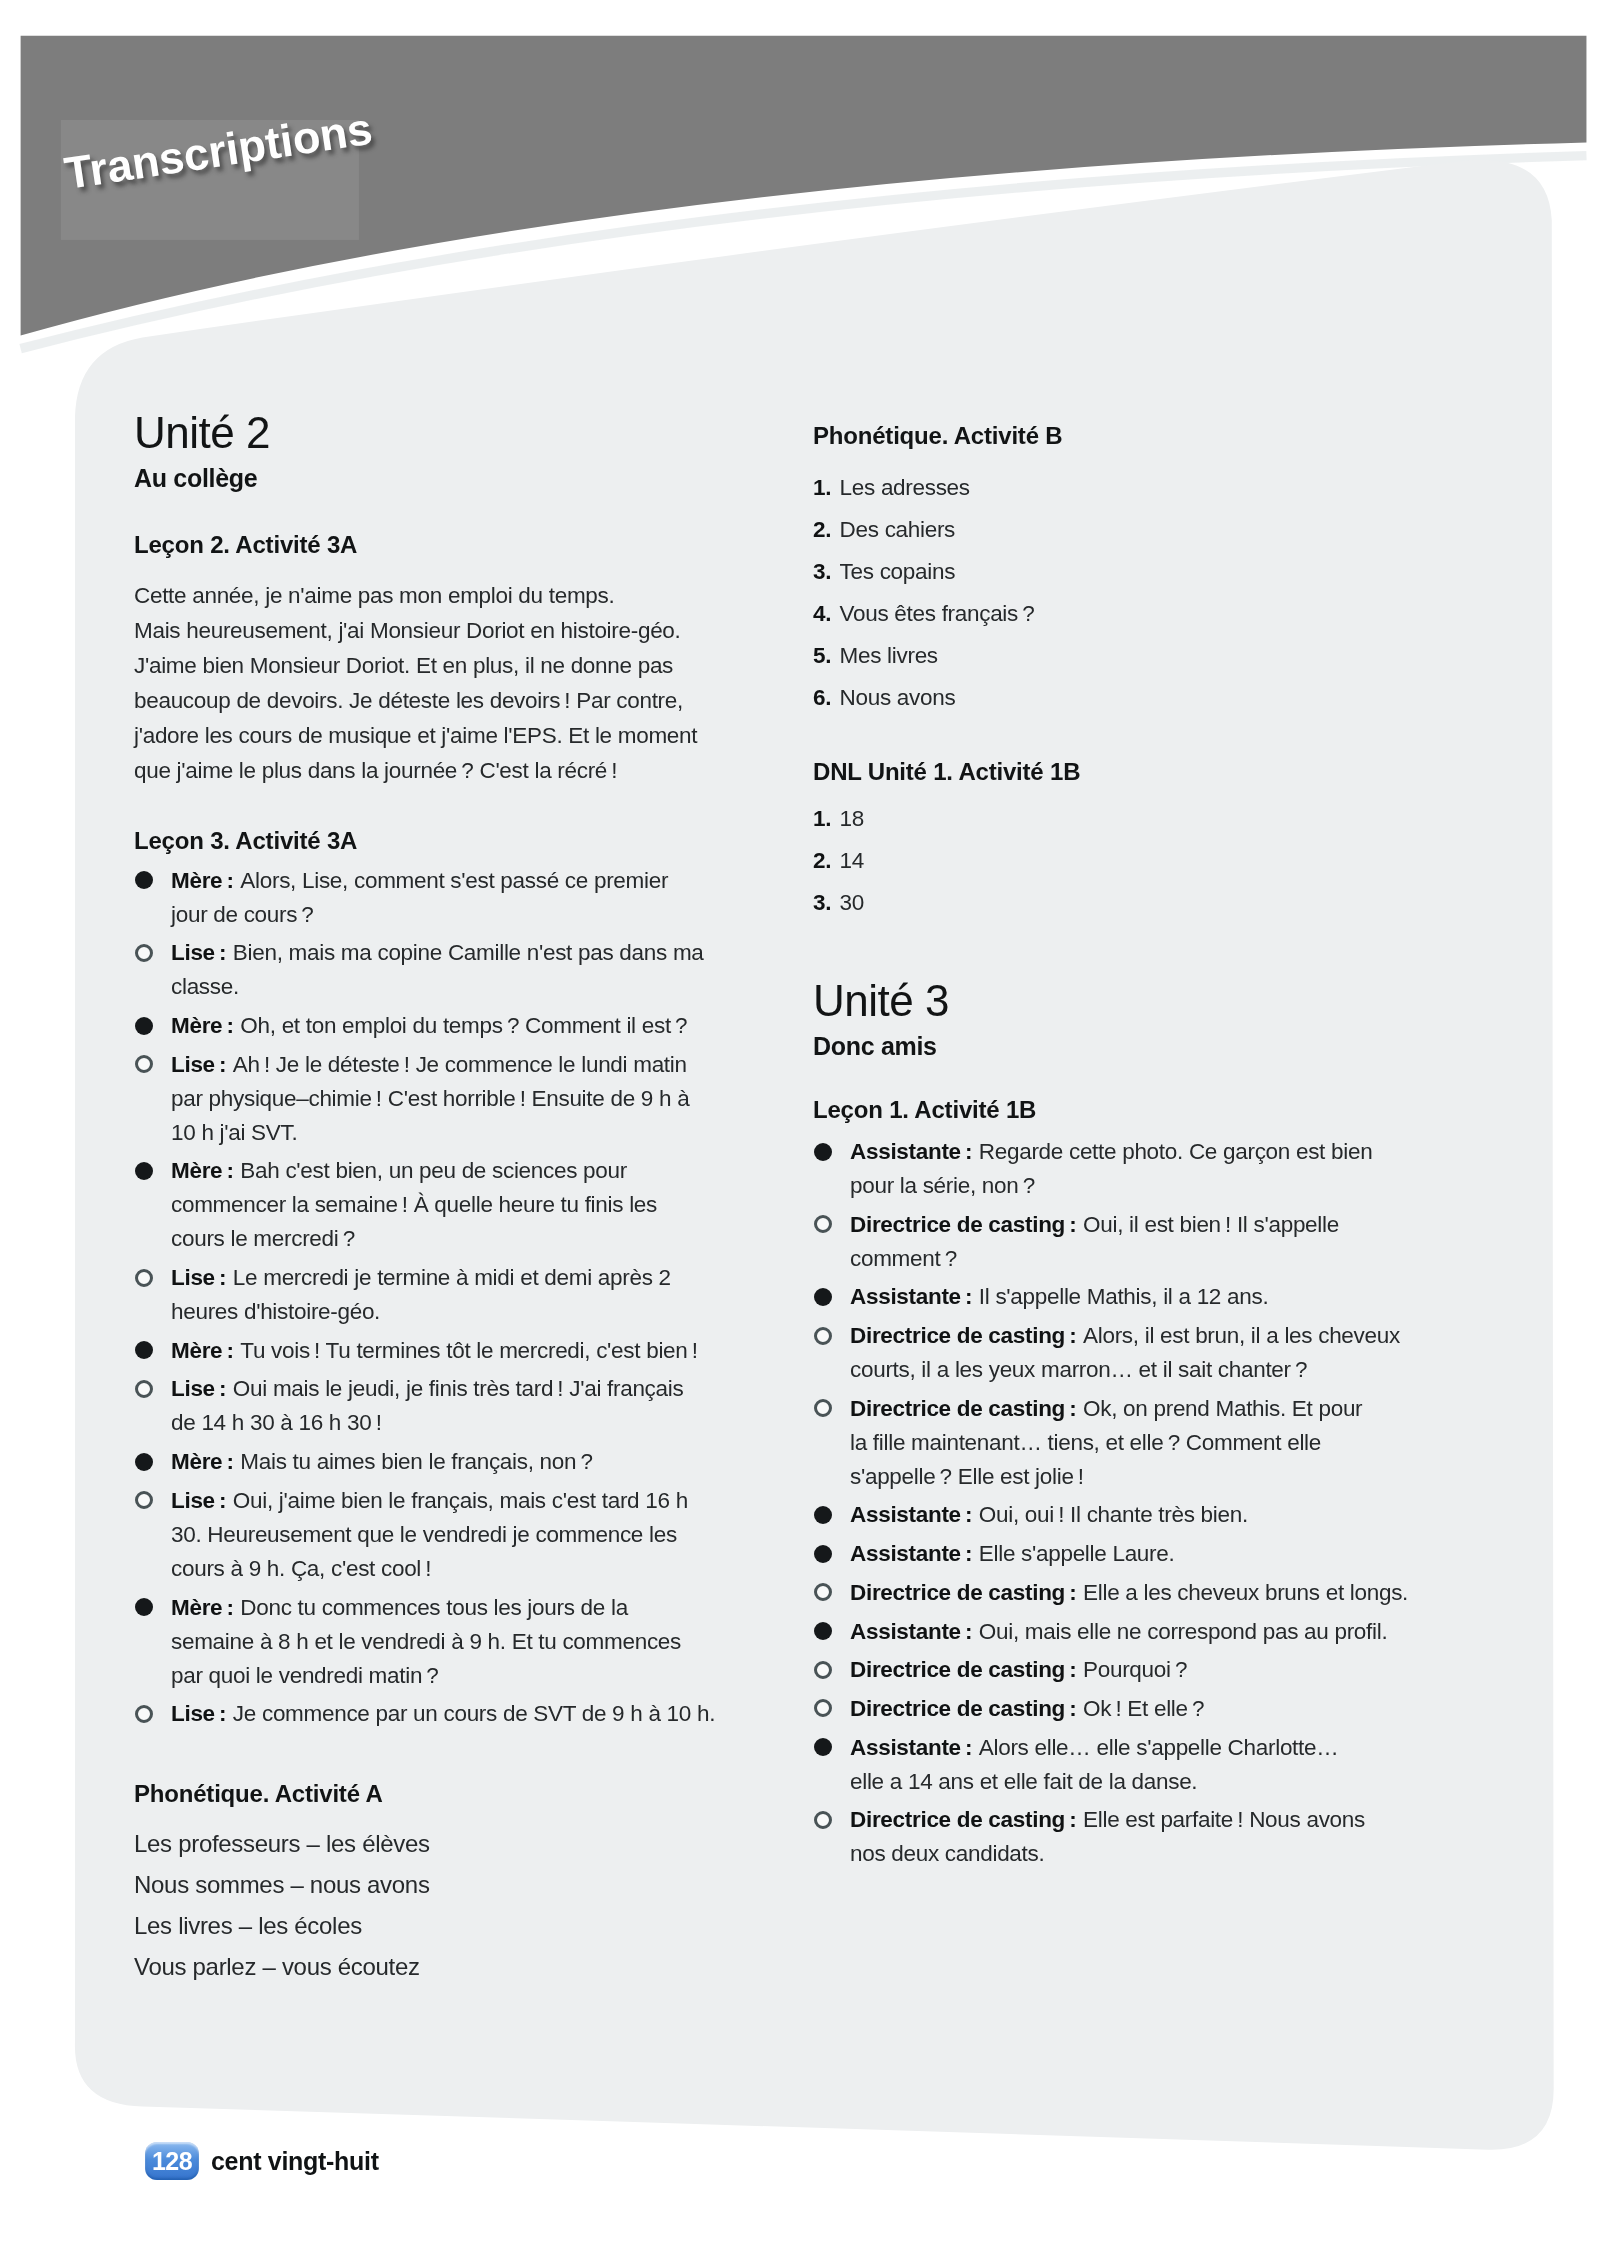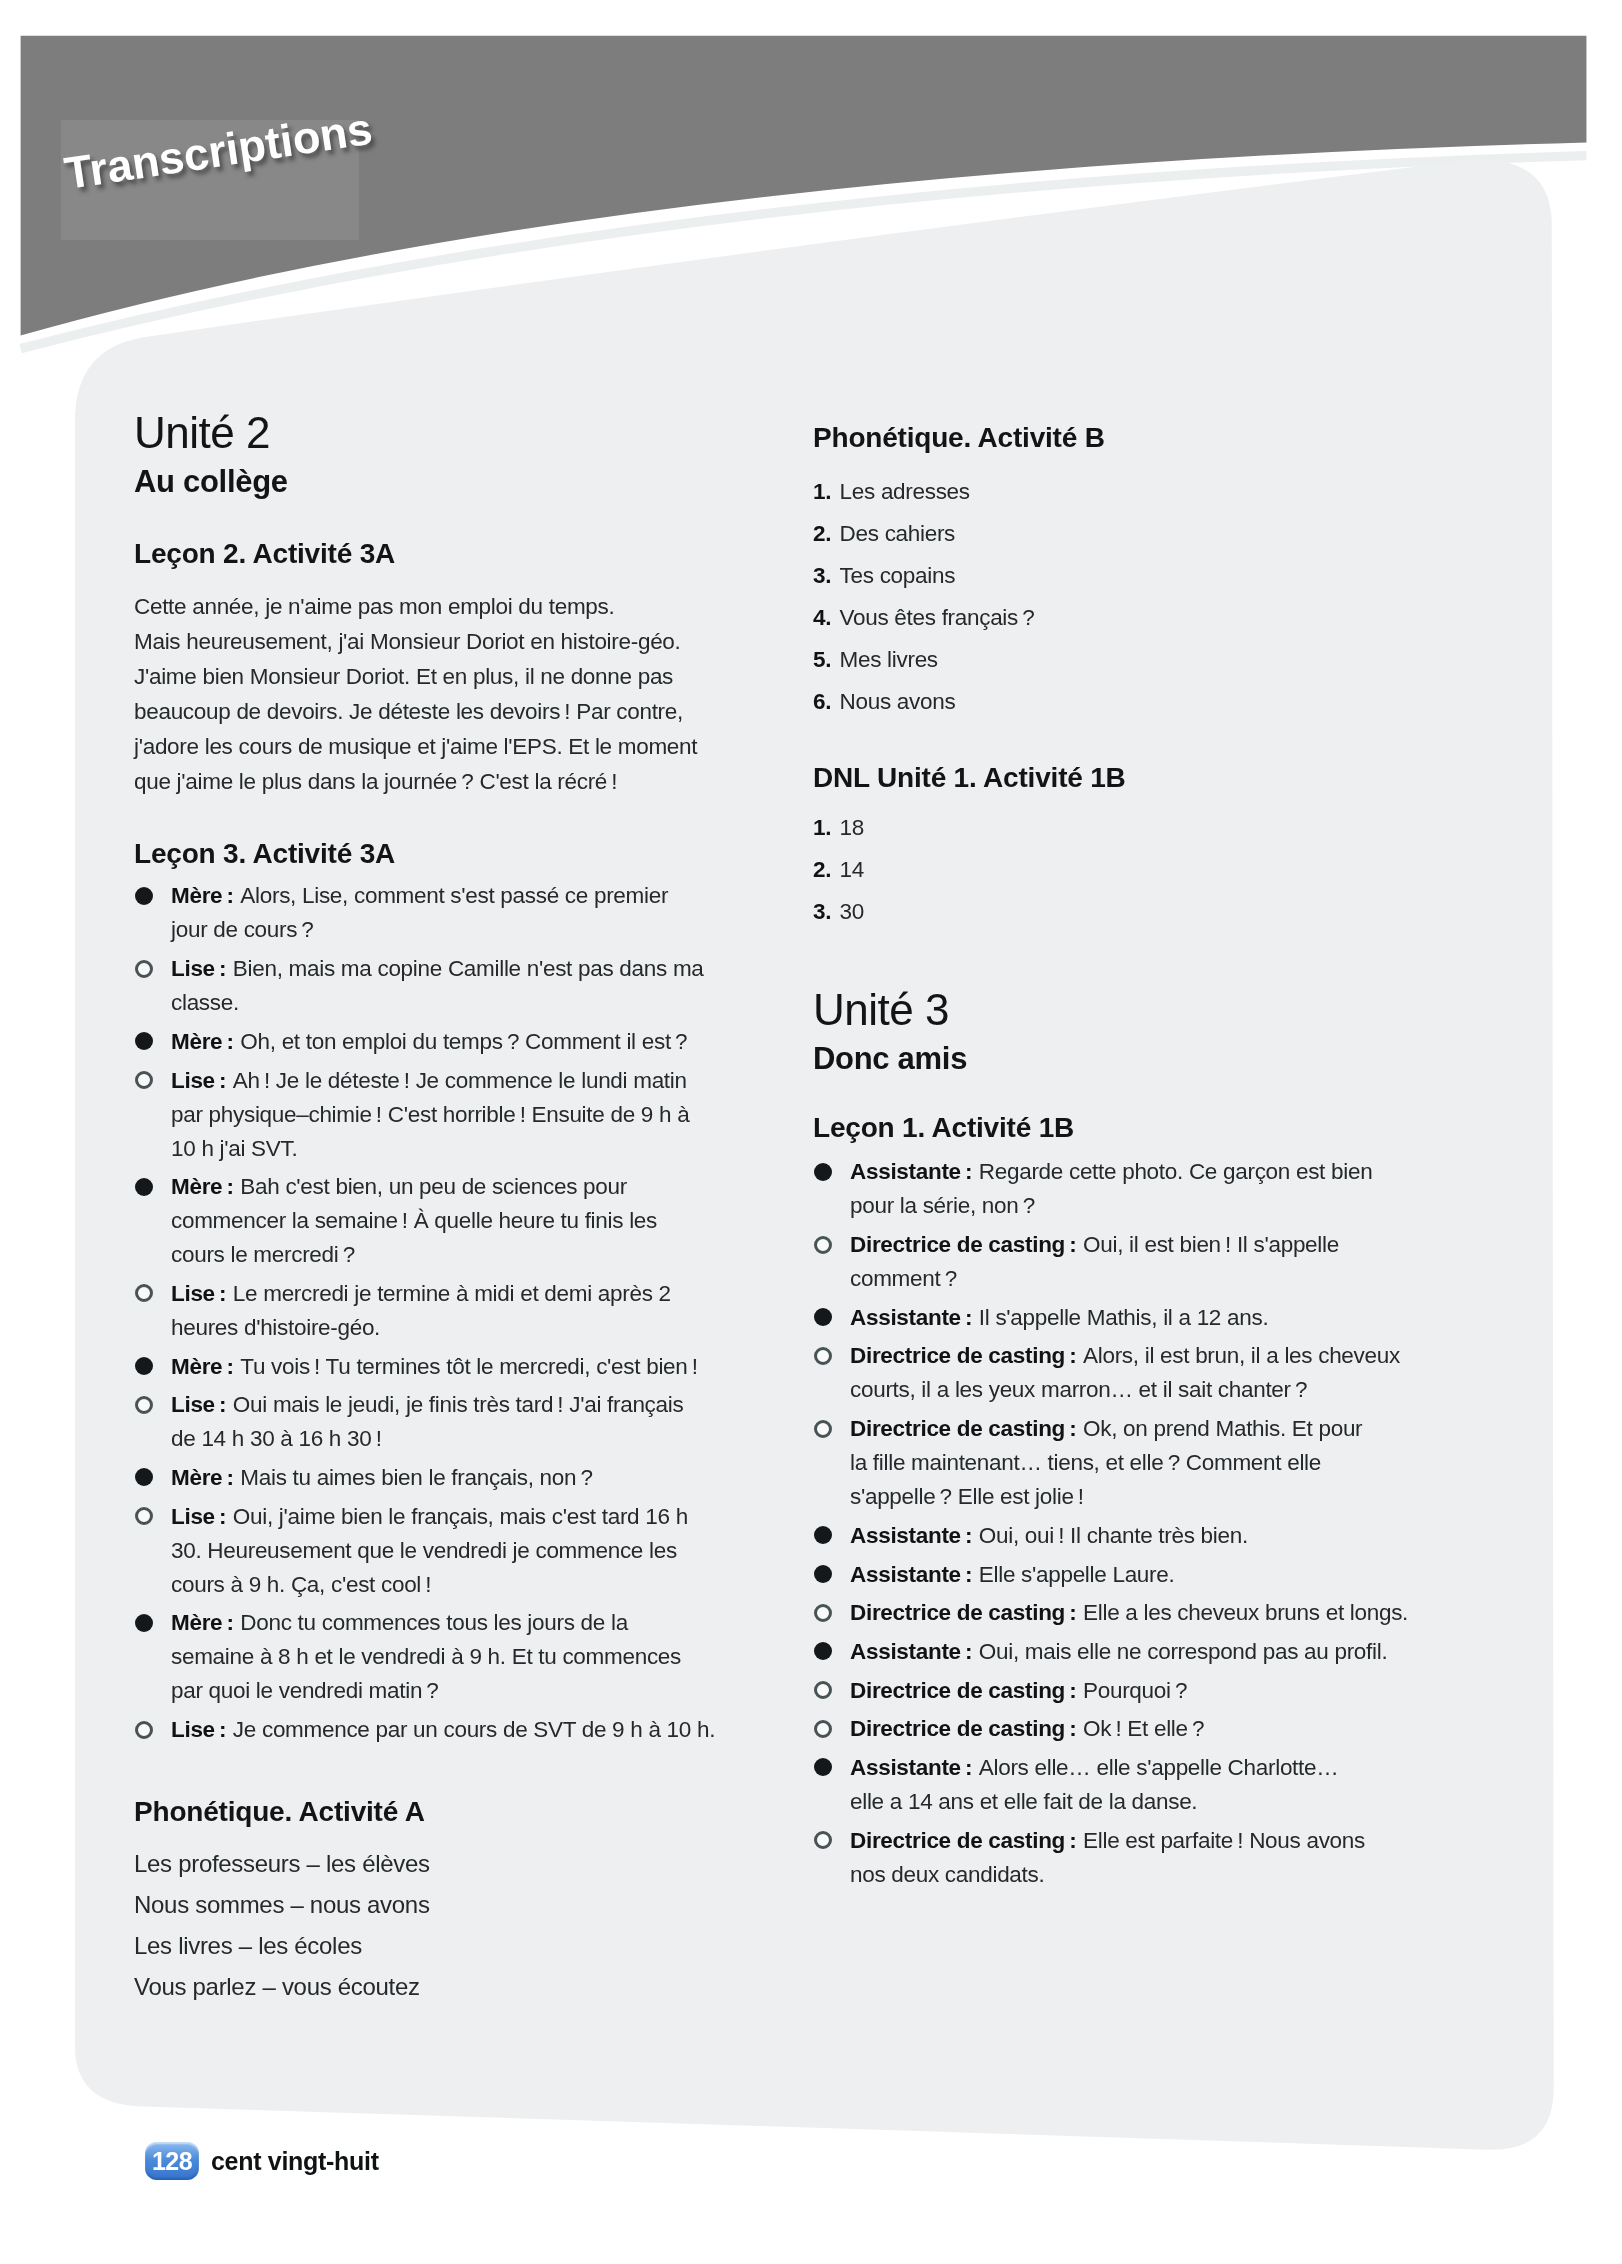--- a/index.html
+++ b/index.html
@@ -14,22 +14,22 @@
     font-size:45px;font-weight:700;color:#ffffff;letter-spacing:0px;
     transform:rotate(-8.5deg);transform-origin:left bottom;
     text-shadow:2.8px 4.7px 4.7px rgba(35,35,35,.55);
     white-space:nowrap;
   }
   
   .col{position:absolute;letter-spacing:-0.3px;}
   .col-left{left:134px;top:410px;width:661px;}
   .col-right{left:813px;top:422px;width:673px;}
   .h1{font-size:44px;line-height:1.05;font-weight:400;color:#121415;letter-spacing:-0.5px;}
-  .h2{font-size:31px;line-height:1.1;font-weight:700;color:#121415;margin-top:8.4px;letter-spacing:-0.3px;}
-  .h3{font-size:28px;line-height:1.15;font-weight:700;color:#121415;letter-spacing:-0.2px;}
+  .h2{font-size:25px;line-height:1.1;font-weight:700;color:#121415;margin-top:8.4px;letter-spacing:-0.3px;}
+  .h3{font-size:24px;line-height:1.15;font-weight:700;color:#121415;letter-spacing:-0.2px;}
   .mt-section{margin-top:39px;}
   .para{margin-top:19px;font-size:22.5px;line-height:35px;white-space:pre-line;color:#26292b;}
   
   .dlg{margin-top:9.4px;}
   .drow{position:relative;padding-left:37px;line-height:34px;font-size:22.5px;margin-bottom:4.7px;color:#26292b;}
   .bullet{position:absolute;left:0.9px;top:7.5px;width:18px;height:18px;border-radius:50%;box-sizing:border-box;}
   .bullet.filled{background:#15181a;}
   .bullet.hollow{border:3.3px solid #49535 6;border:3.3px solid #495356;background:#f8f9f9;}
   .speaker{font-weight:700;color:#101213;margin-right:6.6px;}
   .utt{white-space:pre-line;}

